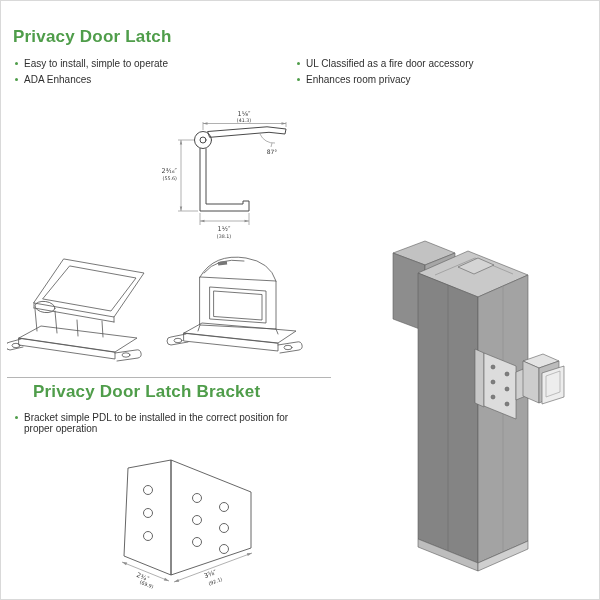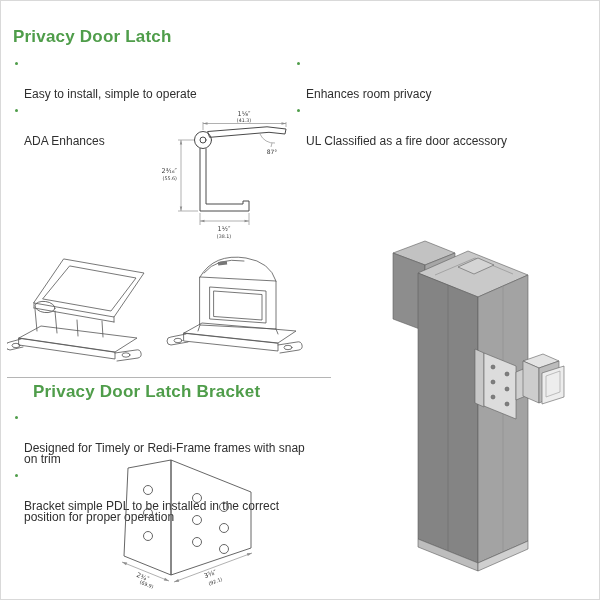--- a/index.html
+++ b/index.html
@@ -16,21 +16,21 @@
   #bracket-title{left:12px;top:381px;margin-left:20px;}
   .bullets{position:absolute;}
   #latch-bullets-left{left:14px;top:57px;width:262px;}
   #latch-bullets-right{left:296px;top:57px;width:292px;}
   #bracket-bullets{left:14px;top:411px;width:300px;}
   .bullet-row{display:flex;align-items:flex-start;margin-bottom:5px;}
   .dot{
     flex:0 0 auto;width:3px;height:3px;border-radius:50%;
     background:#4f9d4a;margin:4px 6px 0 0;
   }
-  .bt{font-size:12px;line-height:11px;margin-top:31px;}
+  .bt{font-size:10px;line-height:11px;}
   .divider{position:absolute;left:6px;top:376px;width:324px;height:1px;background:#b5b5b5;}
   .drawing{position:absolute;}
   #profile-drawing{left:150px;top:106px;}
   #iso-open-drawing{left:6px;top:240px;}
   #iso-closed-drawing{left:163px;top:234px;}
   #bracket-drawing{left:95px;top:449px;}
   #frame-render{left:362px;top:230px;}
   svg text{font-family:"DejaVu Sans","Liberation Sans",sans-serif;fill:#3a3a3a;}
 </style>
 </head>
@@ -47,25 +47,25 @@
     </div>
     <div class="bullet-row">
       <span class="dot"></span>
       <span class="bt">ADA Enhances</span>
     </div>
   </div>
 
   <div class="bullets" id="latch-bullets-right">
     <div class="bullet-row">
       <span class="dot"></span>
+      <span class="bt">UL Classified as a fire door accessory</span>
+    </div>
+    <div class="bullet-row">
+      <span class="dot"></span>
       <span class="bt">Enhances room privacy</span>
-    </div>
-    <div class="bullet-row">
-      <span class="dot"></span>
-      <span class="bt">UL Classified as a fire door accessory</span>
     </div>
   </div>
 
   <div class="drawing" id="profile-drawing">
     <svg width="185" height="140" viewBox="0 0 185 140">
 
       <g stroke="#4a4a4a" stroke-width="1" fill="none" stroke-linejoin="round" stroke-linecap="round">
         <circle cx="52" cy="33" r="8.5"></circle>
         <circle cx="52" cy="33" r="3"></circle>
         <polygon points="57,24.5 116,19.8 135,22 134,27 118,25.3 59,30.3"></polygon>
@@ -150,24 +150,20 @@
     </svg>
   </div>
 
   <div class="divider"></div>
 
   <h1 class="title" id="bracket-title">Privacy Door Latch Bracket</h1>
 
   <div class="bullets" id="bracket-bullets">
     <div class="bullet-row">
       <span class="dot"></span>
-      <span class="bt">Designed for Timely or Redi-Frame frames with snap on trim</span>
-    </div>
-    <div class="bullet-row">
-      <span class="dot"></span>
       <span class="bt">Bracket simple PDL to be installed in the correct position for proper operation</span>
     </div>
   </div>
 
   <div class="drawing" id="bracket-drawing">
     <svg width="180" height="145" viewBox="0 0 180 145">
       <g stroke="#555555" stroke-width="0.9" fill="none" stroke-linejoin="round">
         <polygon points="32,18 75,10 75,125 28,106"></polygon>
         <polygon points="75,10 155,42 155,98 75,125"></polygon>
         <circle cx="52" cy="40" r="4.5"></circle>

